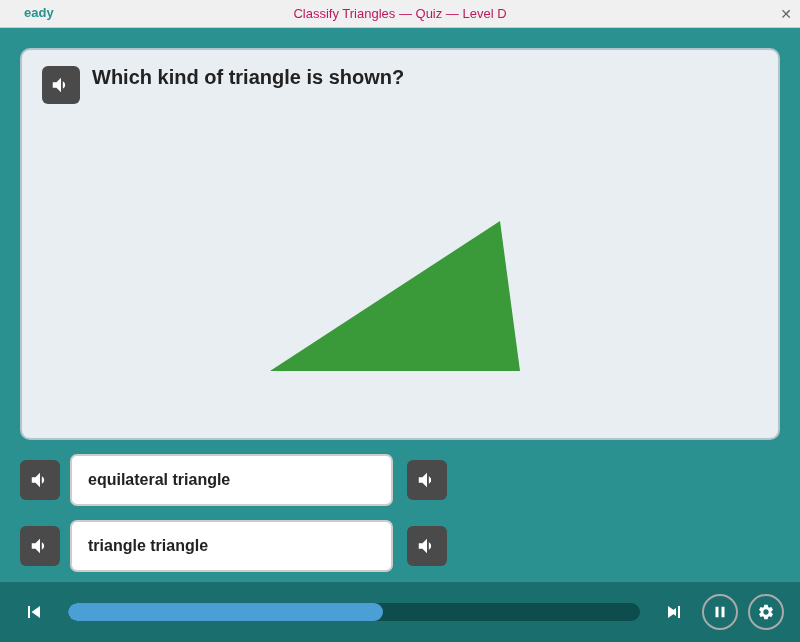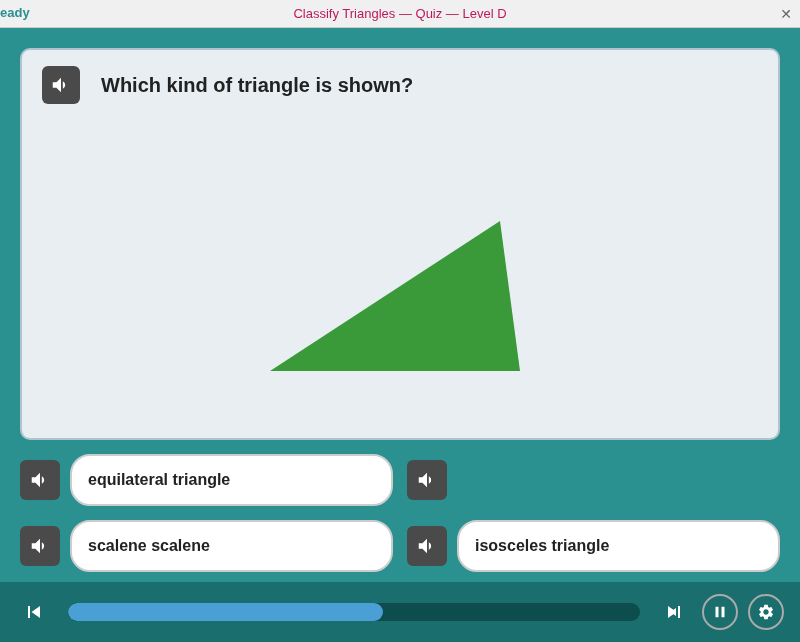--- a/index.html
+++ b/index.html
@@ -32,21 +32,21 @@
     .title-bar-close {
       position: absolute;
       right: 8px;
       top: 6px;
       font-size: 14px;
       color: #666;
       cursor: pointer;
     }
     .title-bar-logo {
       position: absolute;
-      left: 0;
+      left: 24px;
       top: 5px;
       font-size: 13px;
       font-weight: bold;
       color: #2a9090;
     }
 
     
     .main-content {
       position: absolute;
       top: 28px;
@@ -65,22 +65,22 @@
       background: #e8eef2;
       border-radius: 10px;
       border: 2px solid #b0c4cc;
       flex: 1;
       display: flex;
       flex-direction: column;
       padding: 16px 20px 10px 20px;
     }
     .question-row {
       display: flex;
-      align-items: center;
-      gap: 21px;
+      align-items: flex-start;
+      gap: 12px;
       margin-bottom: 10px;
     }
     .speaker-btn {
       width: 38px;
       height: 38px;
       background: #4a4a4a;
       border-radius: 6px;
       display: flex;
       align-items: center;
       justify-content: center;
@@ -122,21 +122,21 @@
       display: flex;
       align-items: center;
       justify-content: center;
       cursor: pointer;
       flex-shrink: 0;
     }
     .answer-btn {
       flex: 1;
       background: white;
       border: 2px solid #ccc;
-      border-radius: 20px;
+      border-radius: 7px;
       padding: 12px 16px;
       font-size: 16px;
       font-weight: 600;
       color: #222;
       cursor: pointer;
       text-align: left;
       min-height: 52px;
       display: flex;
       align-items: center;
     }
@@ -252,30 +252,29 @@
         </svg>
       </div>
     </div>
 
     <div class="answer-row">
       <div class="answer-speaker">
         <svg width="22" height="22" viewBox="0 0 24 24" fill="white">
           <path d="M3 9v6h4l5 5V4L7 9H3zm13.5 3c0-1.77-1.02-3.29-2.5-4.03v8.05c1.48-.73 2.5-2.25 2.5-4.02z"></path>
         </svg>
       </div>
-      <button class="answer-btn">scalene scalene</button>
+      <button class="answer-btn">triangle triangle</button>
     </div>
 
     <div class="answer-row">
       <div class="answer-speaker">
         <svg width="22" height="22" viewBox="0 0 24 24" fill="white">
           <path d="M3 9v6h4l5 5V4L7 9H3zm13.5 3c0-1.77-1.02-3.29-2.5-4.03v8.05c1.48-.73 2.5-2.25 2.5-4.02z"></path>
         </svg>
       </div>
-      <button class="answer-btn">isosceles triangle</button>
     </div>
 
   </div>
 </div>
 
 <div class="bottom-bar">
   <button class="nav-btn">
     <svg width="24" height="24" viewBox="0 0 24 24" fill="white">
       <path d="M6 6h2v12H6zm3.5 6l8.5 6V6z"></path>
     </svg>

